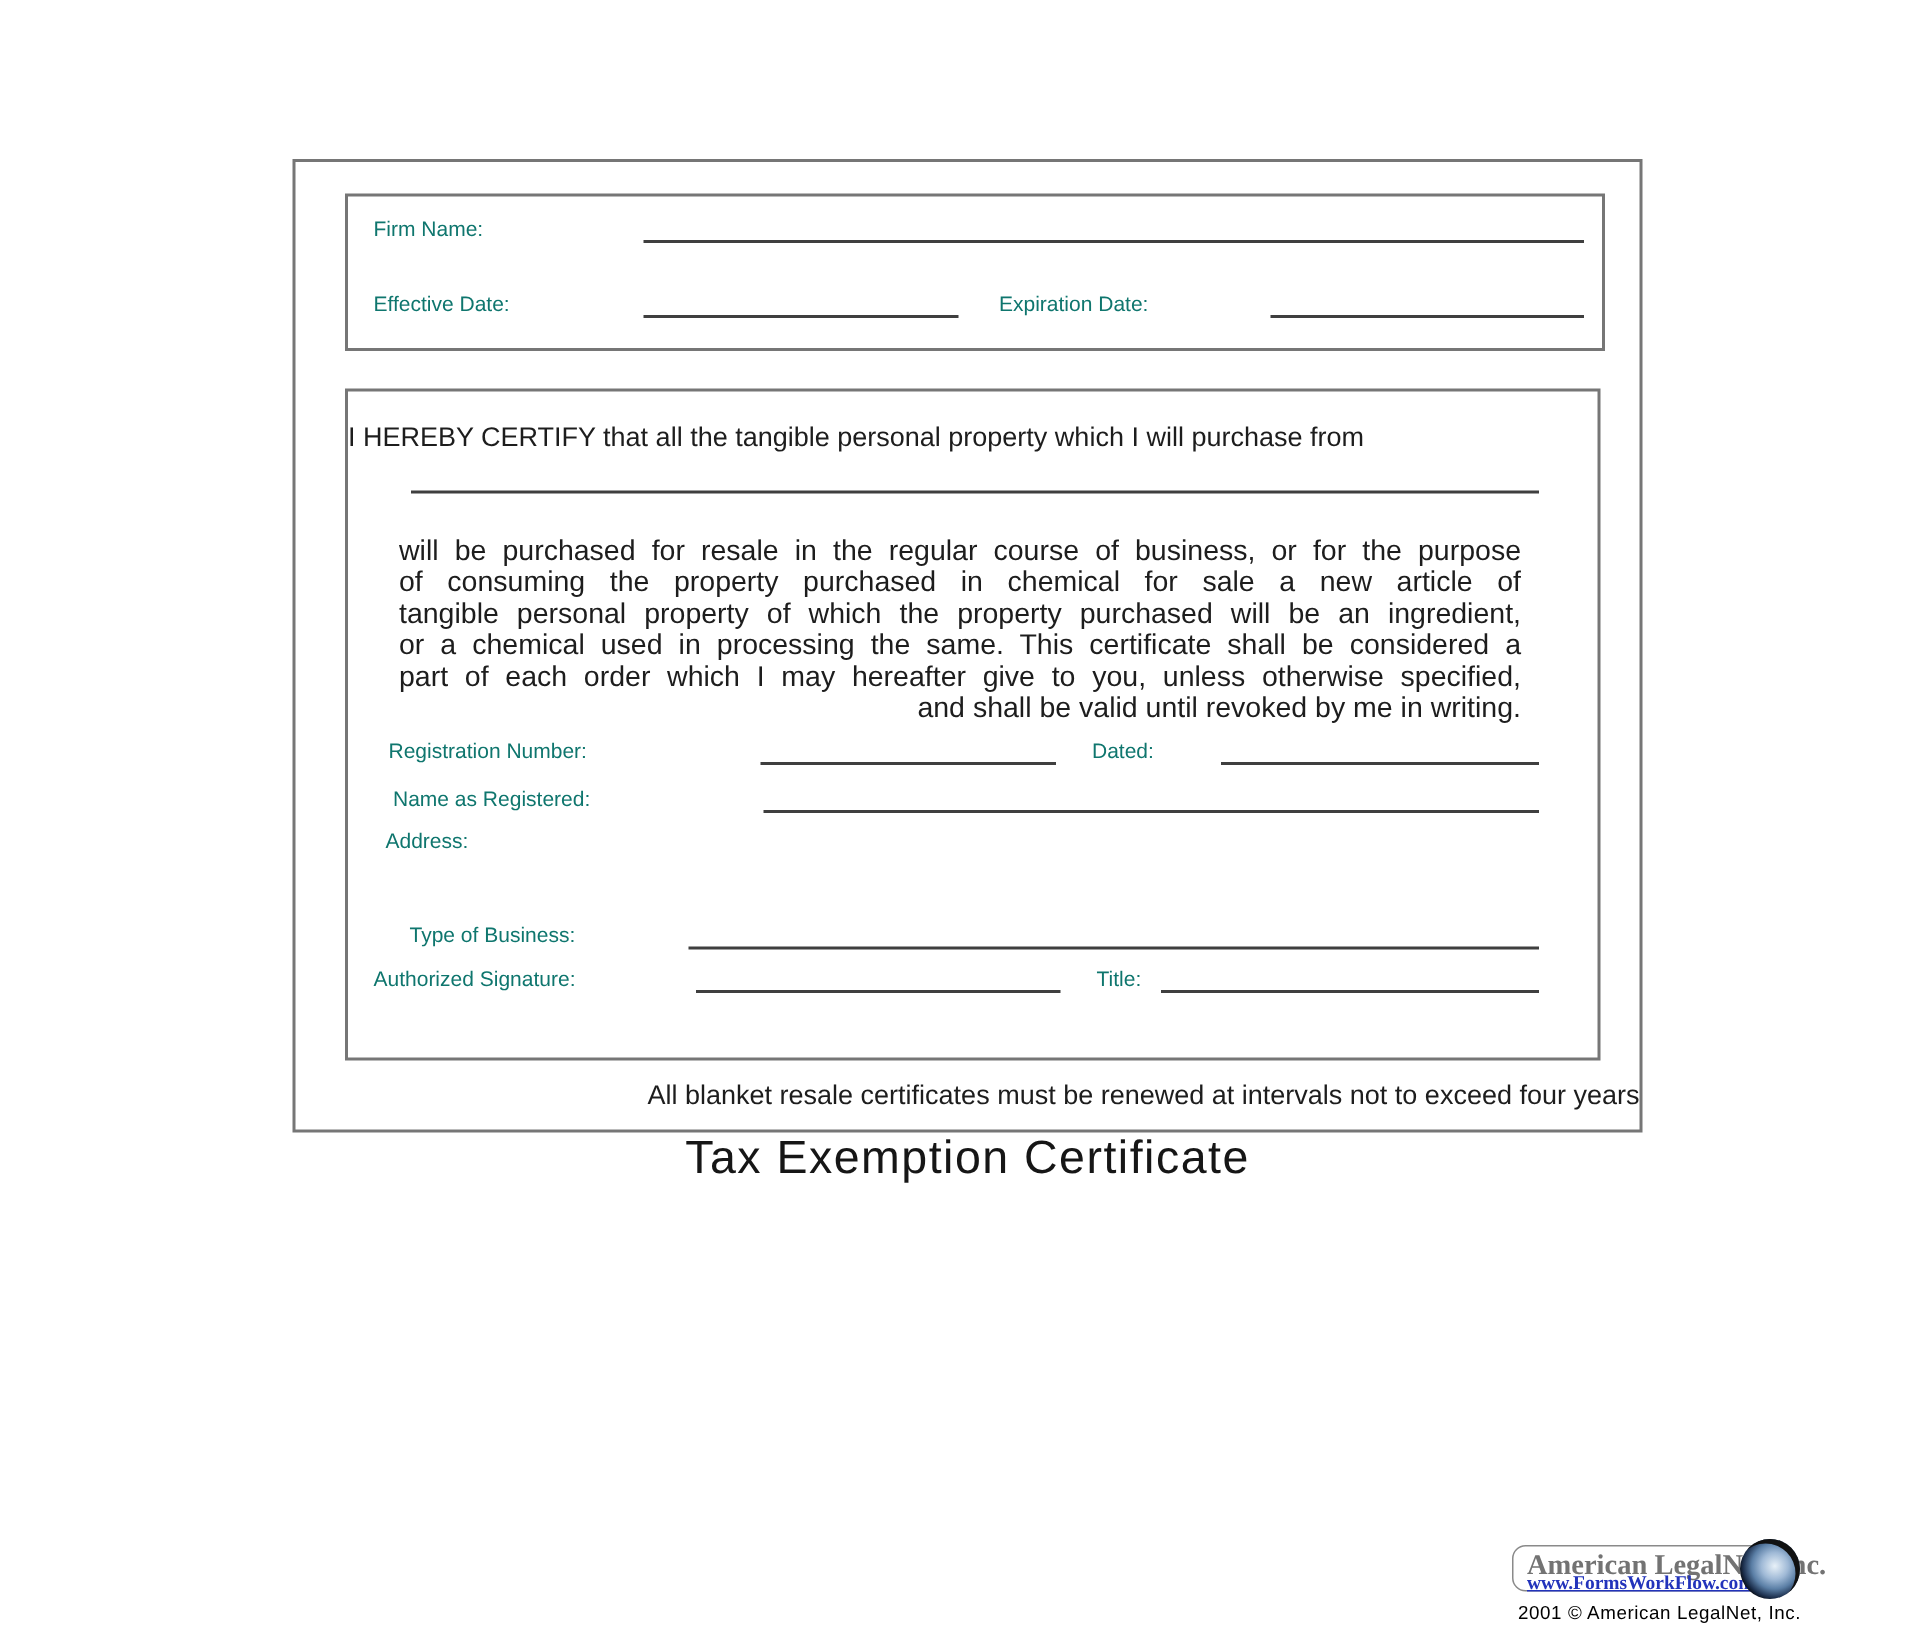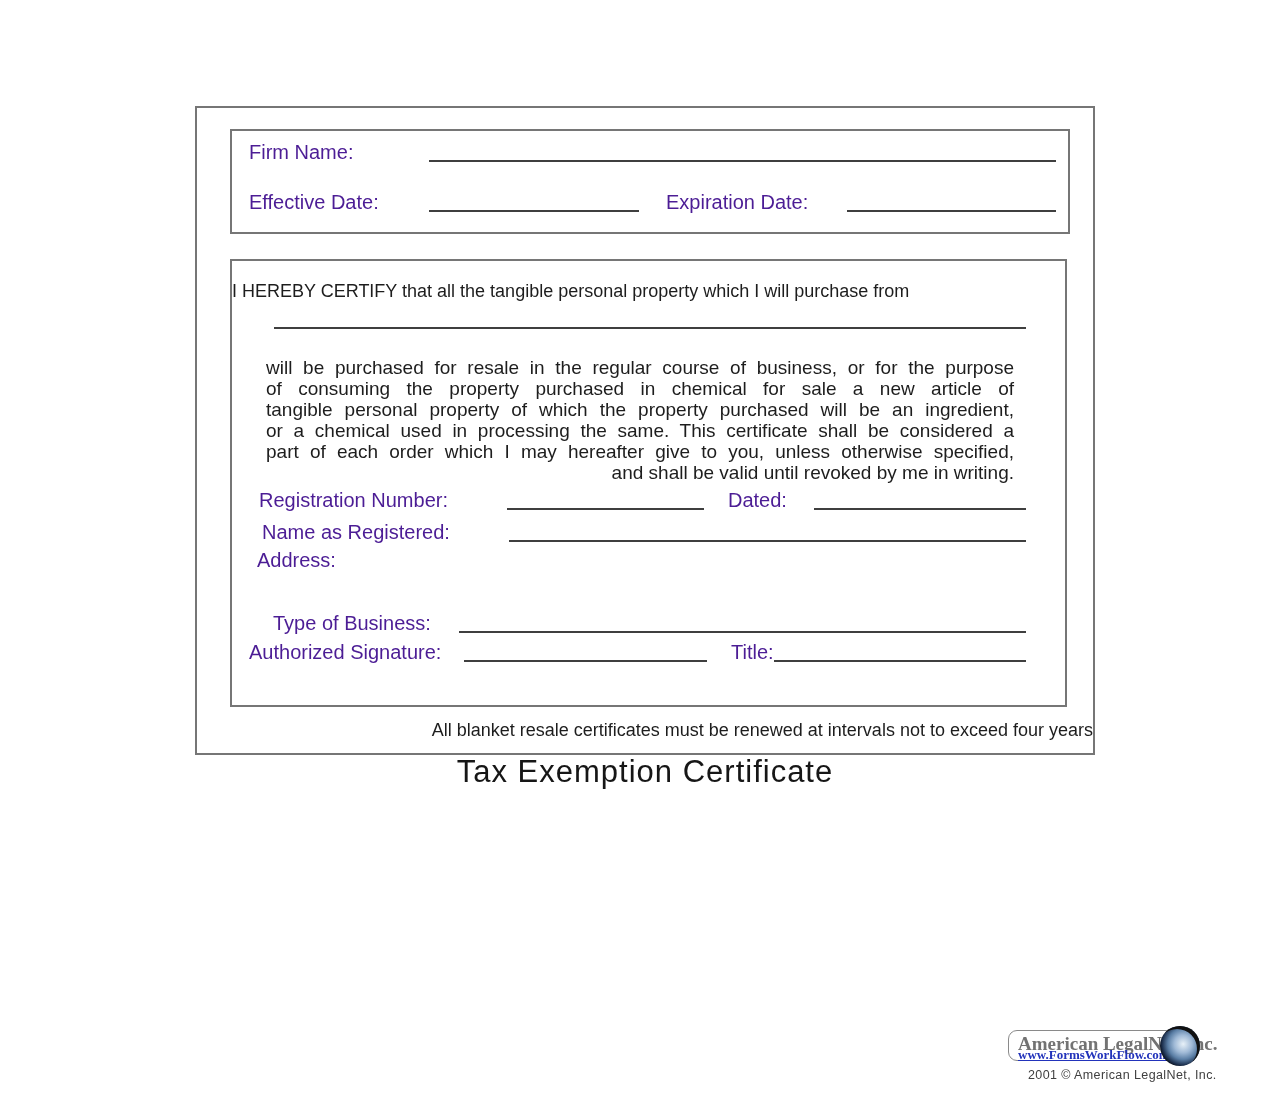--- a/index.html
+++ b/index.html
@@ -14,21 +14,21 @@
   .outer-box{
     position:absolute;left:195px;top:106px;width:900px;height:649px;
     border:2px solid #767676;box-sizing:border-box;background:#fff;
   }
   .inner-box{
     position:absolute;border:2px solid #767676;box-sizing:border-box;background:#fff;
   }
   .box1{left:33px;top:21px;width:840px;height:105px;}
   .box2{left:33px;top:151px;width:837px;height:448px;}
   .label{
-    position:absolute;font-size:20px;line-height:24px;white-space:nowrap;color:#4c1d95;
+    position:absolute;font-size:14px;line-height:24px;white-space:nowrap;color:#0f766e;
   }
   .fill-line{
     position:absolute;height:20px;border-bottom:2px solid #3f3f3f;box-sizing:border-box;
     font-size:18px;line-height:20px;overflow:hidden;white-space:nowrap;
   }
   .certify{
     position:absolute;left:0;top:20px;width:100%;text-align:left;
     font-size:18px;white-space:nowrap;
   }
   .body-par{
@@ -60,22 +60,22 @@
     position:absolute;left:10px;top:21px;
     font-family:"Liberation Serif", serif;font-weight:bold;font-size:13px;
     white-space:nowrap;color:#2233bb;text-decoration:underline;cursor:pointer;
   }
   .globe{
     position:absolute;left:152px;top:0px;width:40px;height:40px;border-radius:50%;
     background:radial-gradient(circle at 58% 45%, #e8f1f8 0%, #9fb9d6 28%, #5b7fa6 48%, #1c2f4d 66%, #000000 78%);
     box-shadow:inset -3px 3px 0 0 #111;
   }
   .copyright{
-    position:absolute;left:20px;top:42px;font-size:12.5px;letter-spacing:0.4px;
-    white-space:nowrap;color:#404040;
+    position:absolute;left:4px;top:42px;font-size:12.5px;letter-spacing:0.4px;
+    white-space:nowrap;color:#000000;
   }
 </style>
 </head>
 <body>
 
 <div class="page">
 
   <div class="outer-box">
 
     <div class="inner-box box1">

